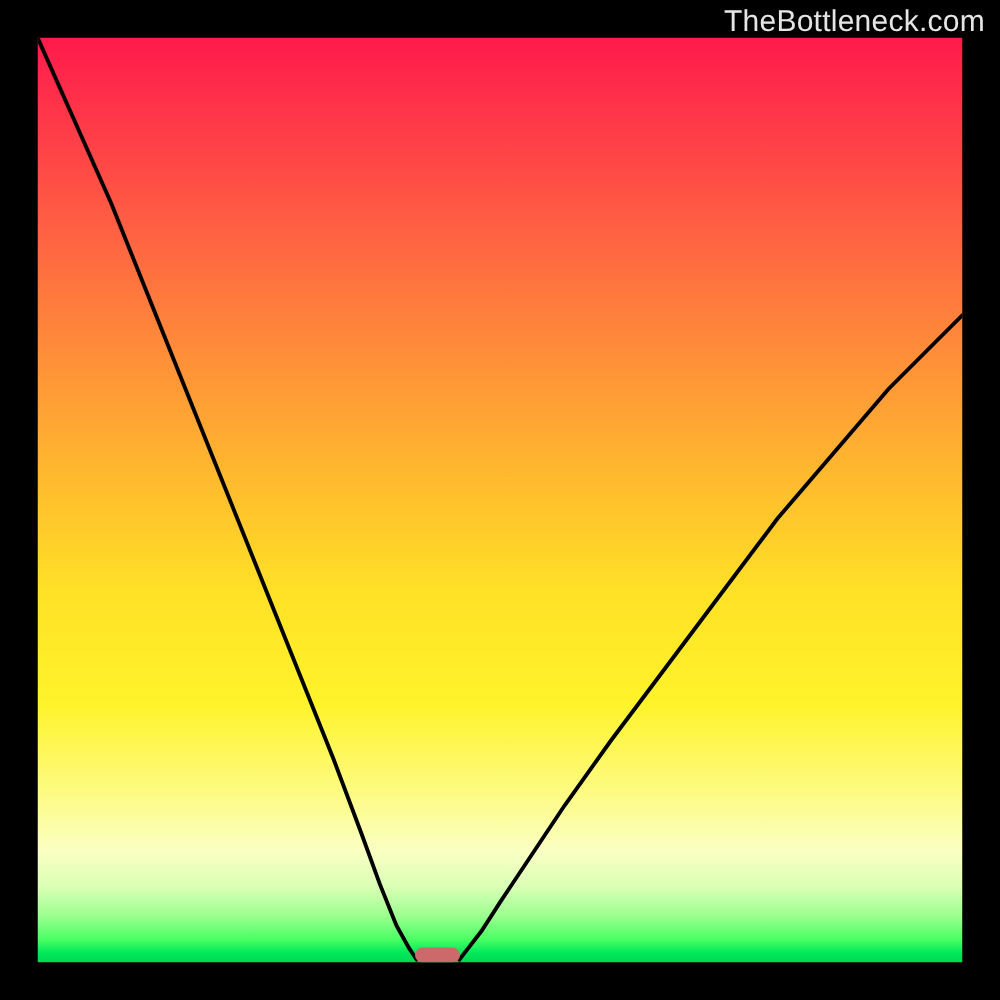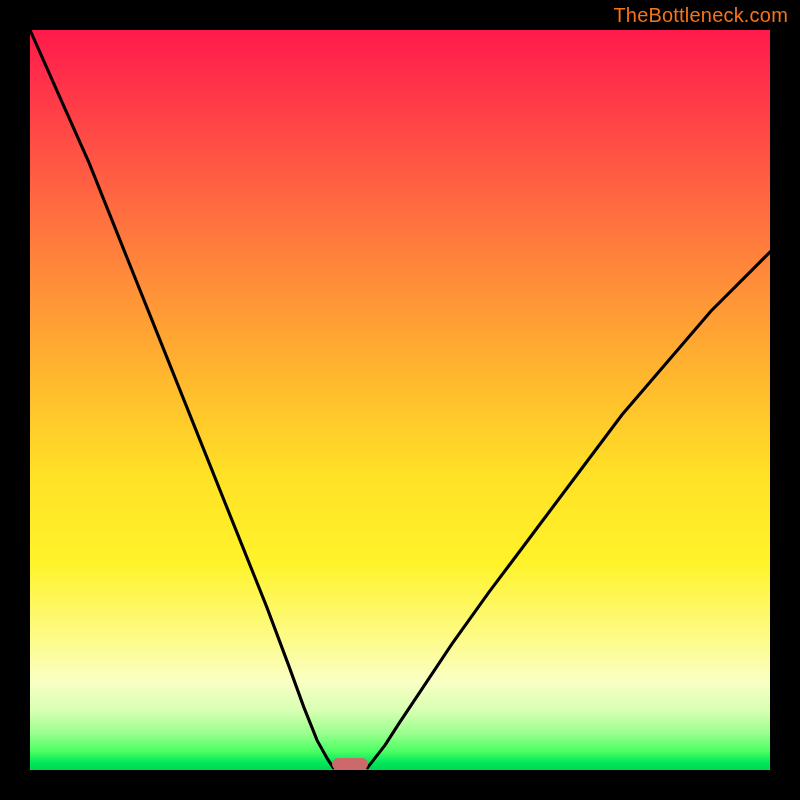--- a/index.html
+++ b/index.html
@@ -61,22 +61,22 @@
     width: 36px;
     height: 12px;
     background: #cc6a6b;
     border-radius: 6px;
     transform: translate(-50%, 0);
   }
   .watermark {
     position: absolute;
     top: 4px;
     right: 12px;
-    color: #f97316;
-    font-size: 20px;
+    color: #e5e5e5;
+    font-size: 24px;
     letter-spacing: 0.2px;
     font-weight: 400;
   }
 </style>
 </head>
 <body>
 
 <div class="frame">
   <div class="watermark">TheBottleneck.com</div>
 

